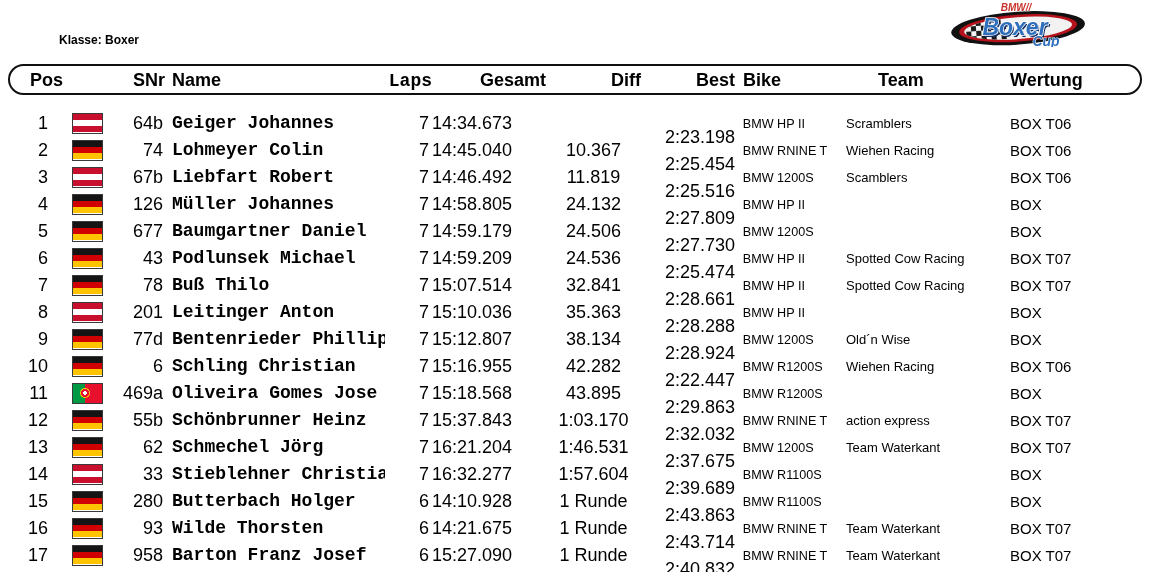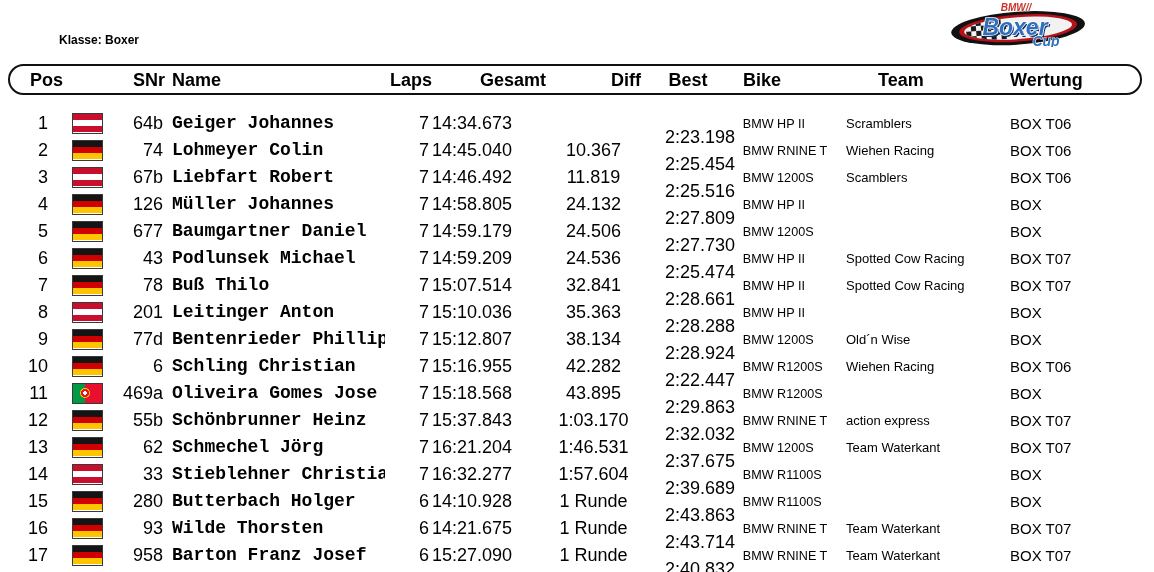--- a/index.html
+++ b/index.html
@@ -24,24 +24,24 @@
   }
   .thead{
     position:absolute;left:0;top:66px;width:1020px;height:29px;
     display:grid;grid-template-columns:var(--cols);
     align-items:center;font-size:18px;font-weight:bold;
   }
   .thead div{white-space:nowrap;}
   .h-pos{grid-column:1 / 3;text-align:left;padding-left:30px;}
   .h-snr{grid-column:3;text-align:right;}
   .h-name{padding-left:7px;}
-  .h-laps{text-align:right;}
+  .h-laps{text-align:right;font-family:Liberation Mono, monospace;}
   .h-gesamt{text-align:right;padding-right:2px;}
   .h-diff{text-align:right;}
-  .h-best{text-align:center;padding-right:1px;}
+  .h-best{text-align:right;padding-right:1px;}
   .h-bike{padding-left:7px;}
   .h-team{padding-left:36px;}
   .h-wertung{padding-left:5px;}
   .tbody{position:absolute;left:0;top:98px;width:1154px;}
   .row{
     display:grid;grid-template-columns:var(--cols);
     height:27px;align-items:center;font-size:18px;white-space:nowrap;
   }
   .c-pos{text-align:right;padding-right:2px;}
   .c-flagwrap{padding-left:22px;line-height:0;}

